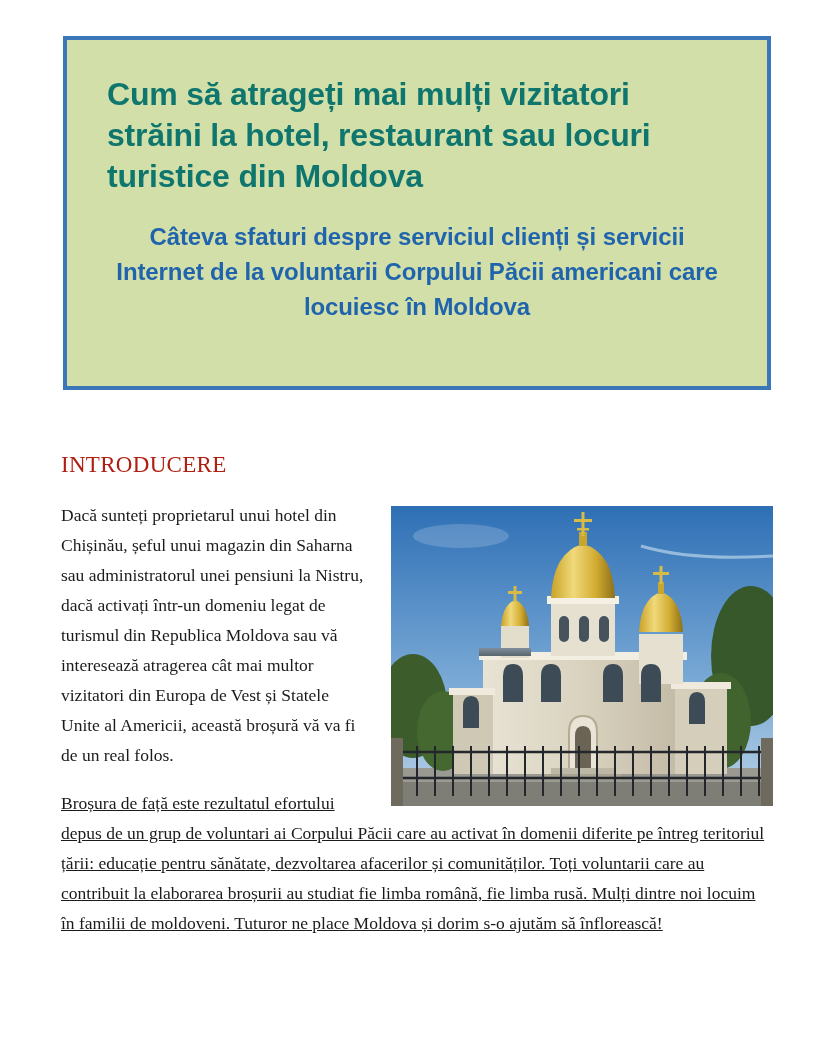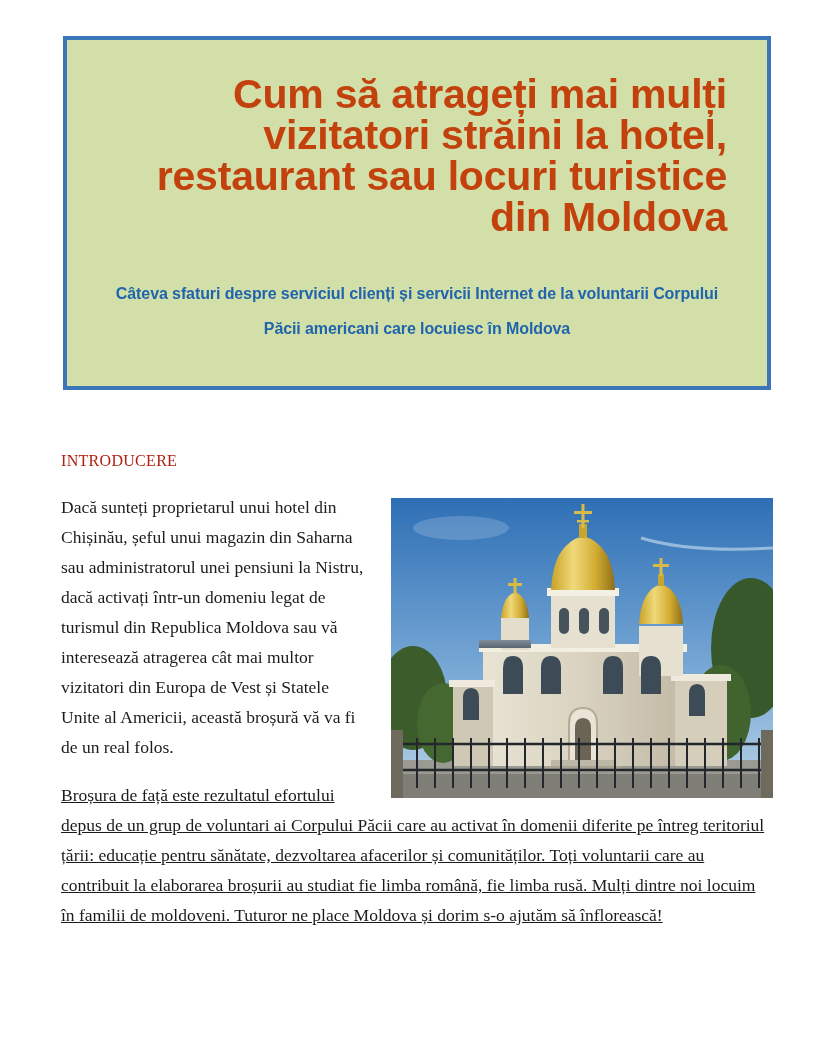--- a/index.html
+++ b/index.html
@@ -34,50 +34,50 @@
     display: flex;
     flex-direction: column;
     align-items: center;
     justify-content: flex-start;
     padding: 34px 40px 0 40px;
   }
 
   .banner-title {
     font-family: "Liberation Sans", sans-serif;
     font-weight: bold;
-    font-size: 41px;
+    font-size: 32px;
     line-height: 41px;
-    color: #c2410c;
-    text-align: right;
+    color: #0f766e;
+    text-align: left;
     margin: 0;
     letter-spacing: -0.2px;
   }
 
   .banner-subtitle {
     font-family: "Liberation Sans", sans-serif;
     font-weight: bold;
-    font-size: 16px;
+    font-size: 24px;
     line-height: 35px;
     color: #1f64ac;
     text-align: center;
-    margin: 38px 0 0 0;
+    margin: 22px 0 0 0;
     letter-spacing: -0.1px;
   }
 
   
   .content {
     position: absolute;
     left: 61px;
     top: 452px;
     width: 712px;
   }
 
   .section-heading {
     font-family: "Liberation Serif", serif;
-    font-size: 16px;
+    font-size: 23px;
     color: #b02012;
     margin: 0 0 22px 0;
     letter-spacing: 0.3px;
     font-weight: normal;
   }
 
   .body-text {
     font-family: "Liberation Serif", serif;
     font-size: 17.5px;
     line-height: 30px;

